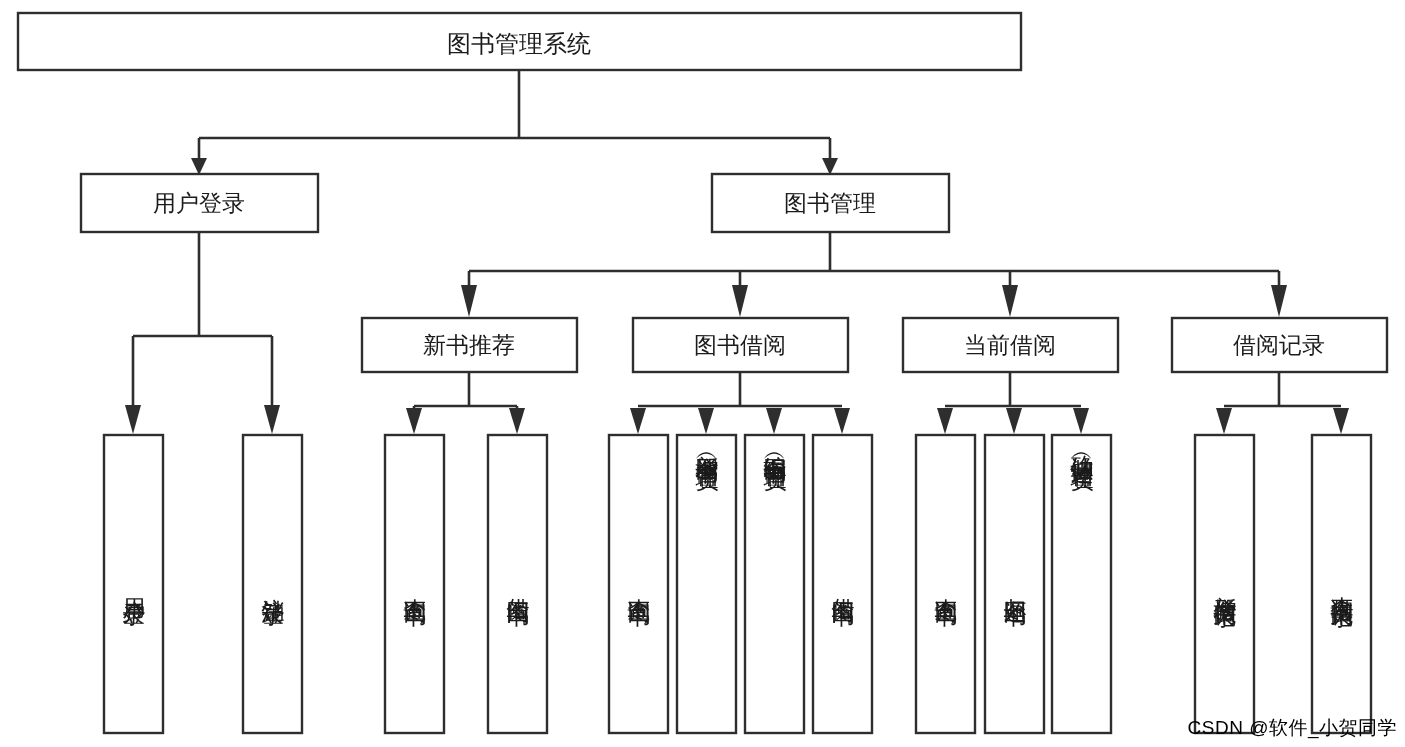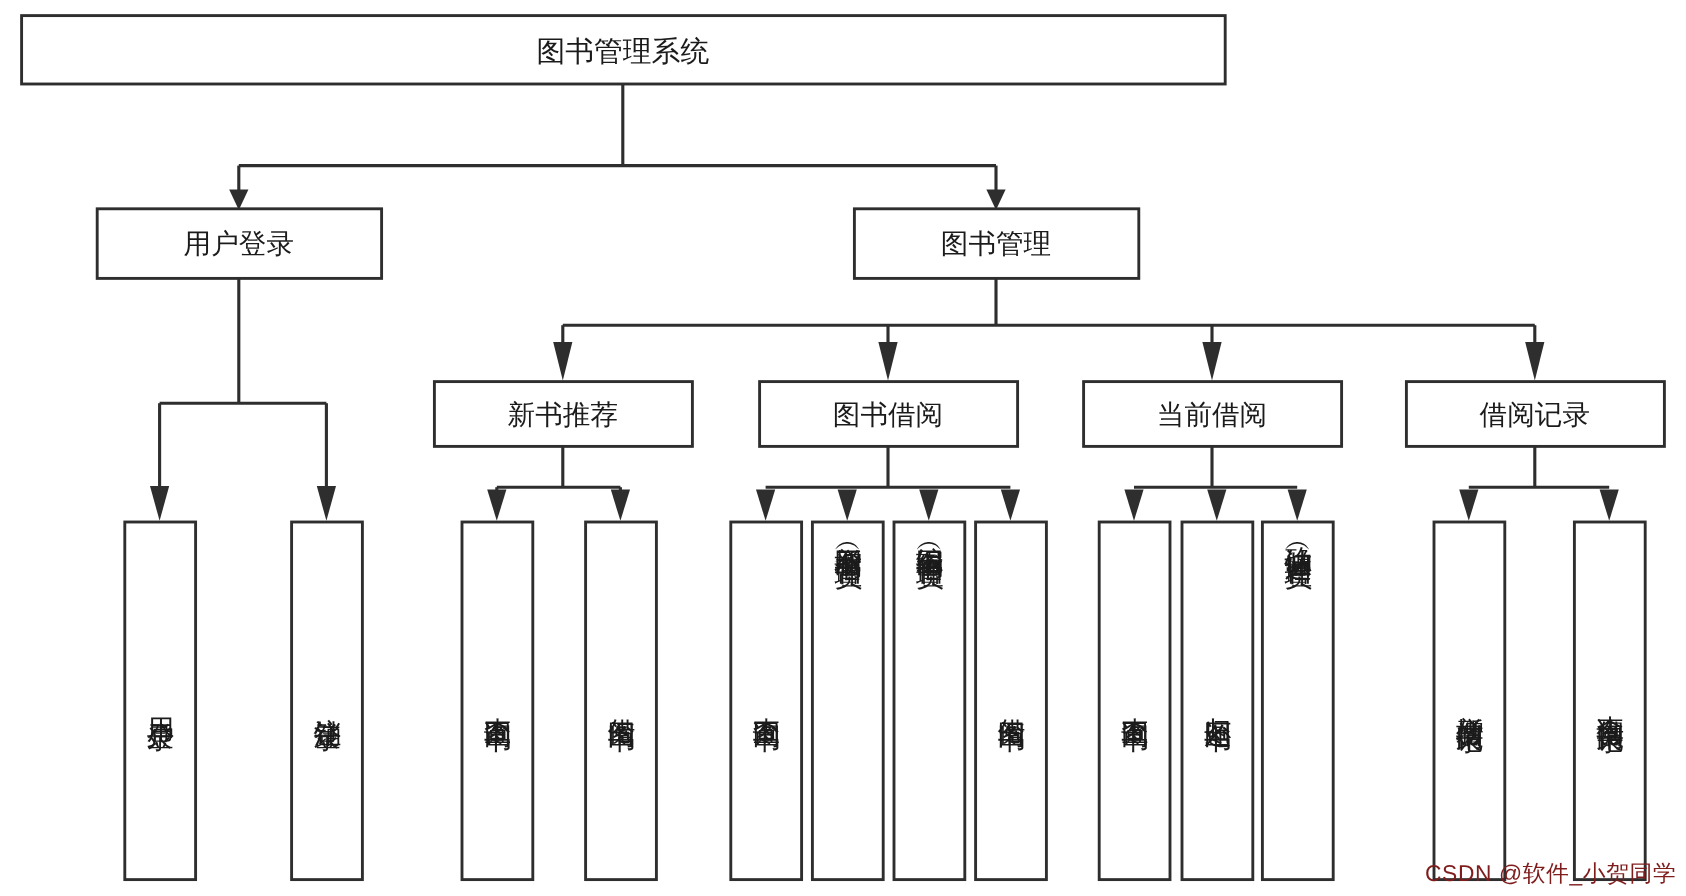--- a/index.html
+++ b/index.html
@@ -73,21 +73,21 @@
     color: #1b1b1b;
     white-space: nowrap;
     text-align: center;
   }
   .watermark {
     position: absolute;
     right: 8px;
     bottom: 6px;
     font-family: "Liberation Sans", "DejaVu Sans", sans-serif;
     font-size: 19px;
-    color: #7f1d1d;
+    color: #000000;
     letter-spacing: 0.5px;
     user-select: none;
     margin-left: 47px;
   }
 </style>
 </head>
 <body>
 
 <div id="diagram-root">
 

